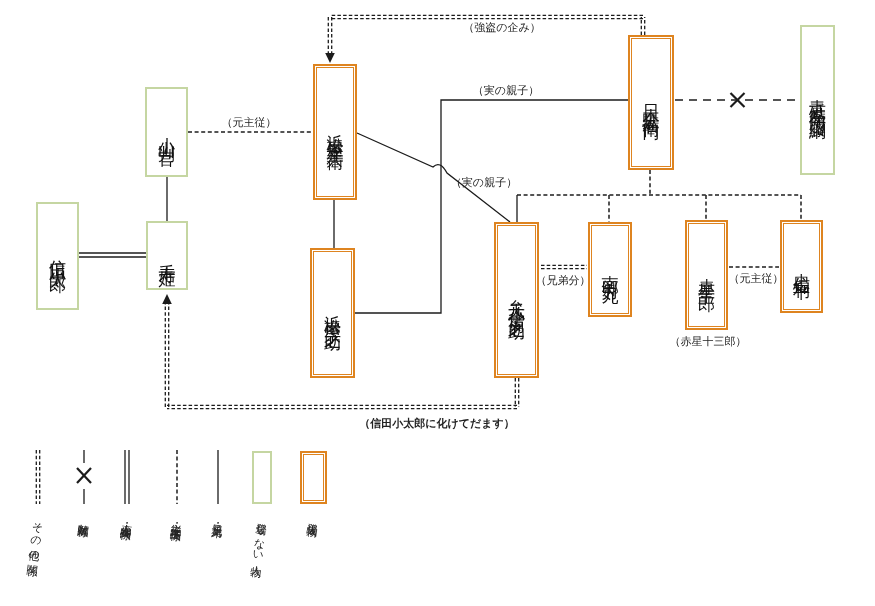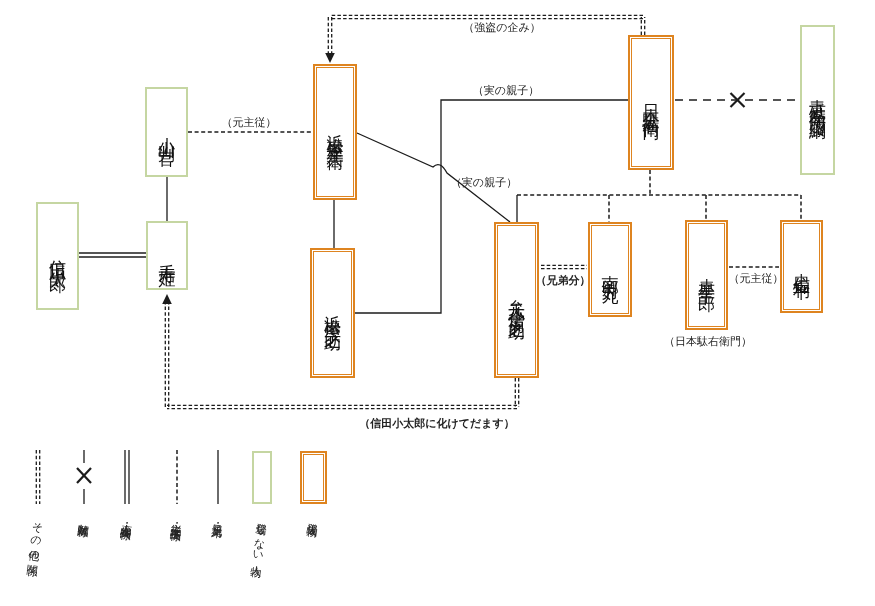--- a/index.html
+++ b/index.html
@@ -162,23 +162,23 @@
         <div class="inner">
           <span class="vtext">青砥左衛門藤綱</span>
         </div>
       </div>
     </div>
   <div id="label-layer">
       <div class="elabel" style="left: 502px; top: 27px;">（強盗の企み）</div>
       <div class="elabel" style="left: 506px; top: 90px;">（実の親子）</div>
       <div class="elabel" style="left: 484px; top: 182px;">（実の親子）</div>
       <div class="elabel" style="left: 249px; top: 122px;">（元主従）</div>
-      <div class="elabel" style="left: 563px; top: 280px; font-weight: bold;">（兄弟分）</div>
+      <div class="elabel" style="left: 563px; top: 280px;">（兄弟分）</div>
       <div class="elabel" style="left: 756px; top: 278px;">（元主従）</div>
-      <div class="elabel" style="left: 708px; top: 341px;">（日本駄右衛門）</div>
+      <div class="elabel" style="left: 708px; top: 341px;">（赤星十三郎）</div>
       <div class="elabel" style="left: 437px; top: 423px; font-weight: bold;">（信田小太郎に化けてだます）</div>
     </div>
   <div id="legend">
       <div class="lg" style="left: 16px;">
         <div class="lg-sym">
           <svg width="36" height="58">
             <line x1="16.3" y1="2" x2="16.3" y2="56" stroke="#1c1c1c" fill="none" stroke-width="1.3" stroke-dasharray="3.5 2.2"></line>
             <line x1="19.7" y1="2" x2="19.7" y2="56" stroke="#1c1c1c" fill="none" stroke-width="1.3" stroke-dasharray="3.5 2.2"></line>
           </svg>
         </div>

